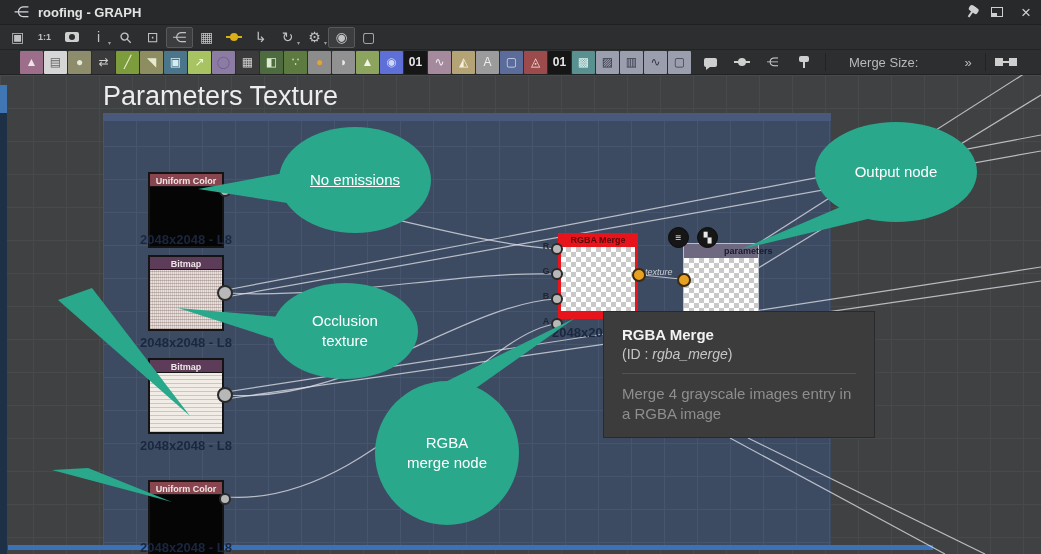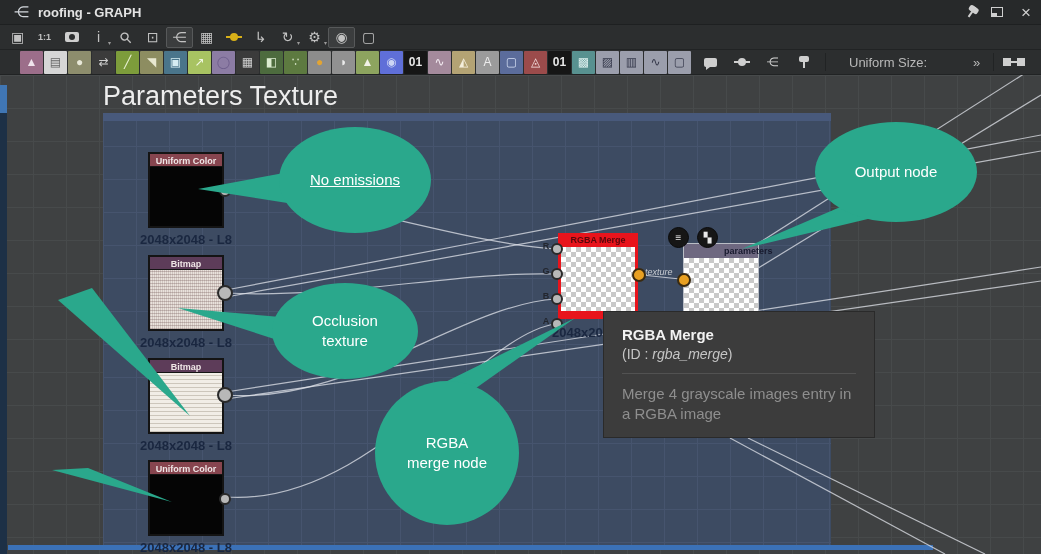--- a/index.html
+++ b/index.html
@@ -74,21 +74,21 @@
   .bottombar { position:absolute; left:8px; top:470px; width:925px; height:5px; background:#3b71b7; }
   .heading { position:absolute; left:103px; top:6px; color:#ededed; font-size:27px; z-index:2; }
 
   svg.layer { position:absolute; left:0; top:0; width:1041px; height:479px; pointer-events:none; }
   .wires { z-index:1; } .tails { z-index:4; }
 
   
   .srcnode { position:absolute; width:76px; z-index:3; }
   .nhead { height:14px; font-size:9px; font-weight:bold; color:#efe6e6; text-align:center;
     line-height:14px; border:2px solid #141414; border-bottom:none; }
-  .uniform .nhead { background:#87454f; }
+  .uniform .nhead { background:#87454f;margin-top:20px; }
   .bitmapn .nhead { background:#5d3c59; }
   .nbody { height:62px; border:2px solid #141414; border-top:1px solid #141414; }
   .nbody.blackbody { background:#050505; }
   .nbody.rough { background-color:#e9e2dc;
     background-image:repeating-linear-gradient(0deg, rgba(101,72,72,0.28) 0 1px, transparent 1px 3px),
                      repeating-linear-gradient(90deg, rgba(101,72,72,0.18) 0 1px, transparent 1px 2px); }
   .nbody.paper { background-color:#f1ede6;
     background-image:repeating-linear-gradient(0deg, rgba(160,150,135,0.45) 0 1px, transparent 1px 4px); }
   .nlabel { position:absolute; top:80px; left:50%; transform:translateX(-50%);
     color:#1a2740; font-size:13px; font-weight:bold; white-space:nowrap; }
@@ -292,21 +292,21 @@
           <span class="tglyph dotlink" style="color: rgb(207, 207, 207);"></span>
         </div>
         <div class="tile" style="margin-left: 7px;">
           <span class="tglyph" style="color: rgb(207, 207, 207);">⋲</span>
         </div>
         <div class="tile" style="margin-left: 7px;">
           <span class="tglyph pin2"></span>
         </div>
       </div>
     <span class="vsep"></span>
-    <span class="psize">Uniform Size:</span>
+    <span class="psize">Merge Size:</span>
     <span class="chev">»</span>
     <span class="vsep"></span>
     <span class="tglyph linkpair"></span>
   </div>
 
   <div class="canvas">
     <div class="lstrip-top"></div>
     <div class="lstrip"></div>
     <div class="frame"></div>
     <div class="frame-top"></div>

